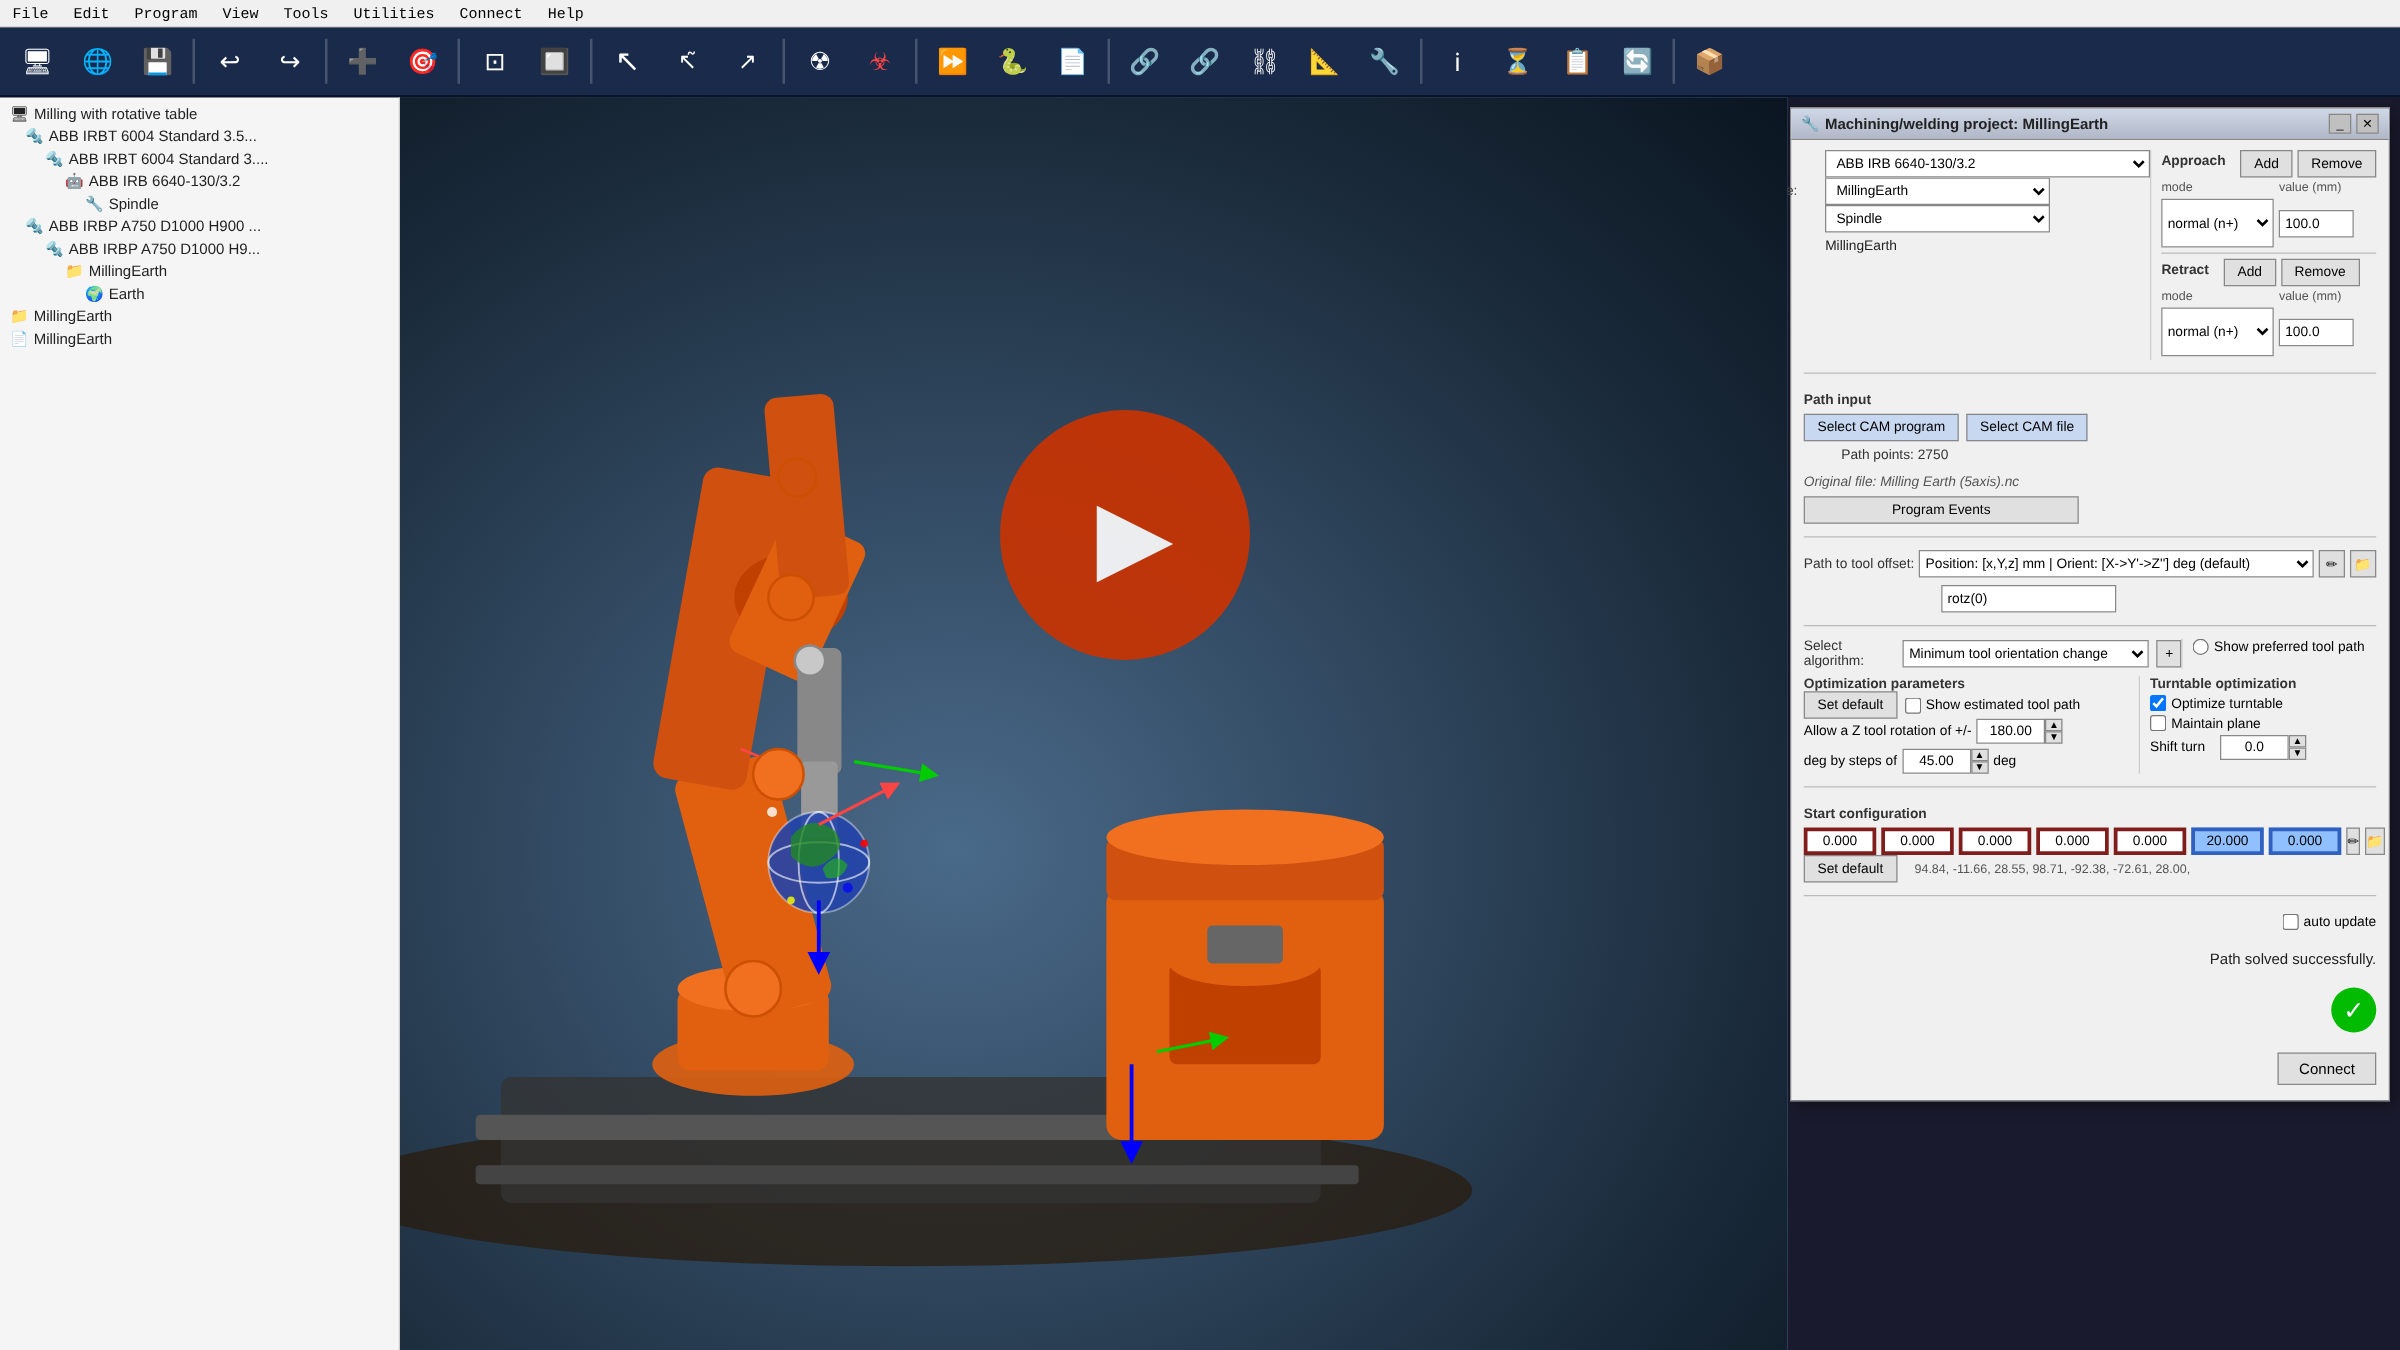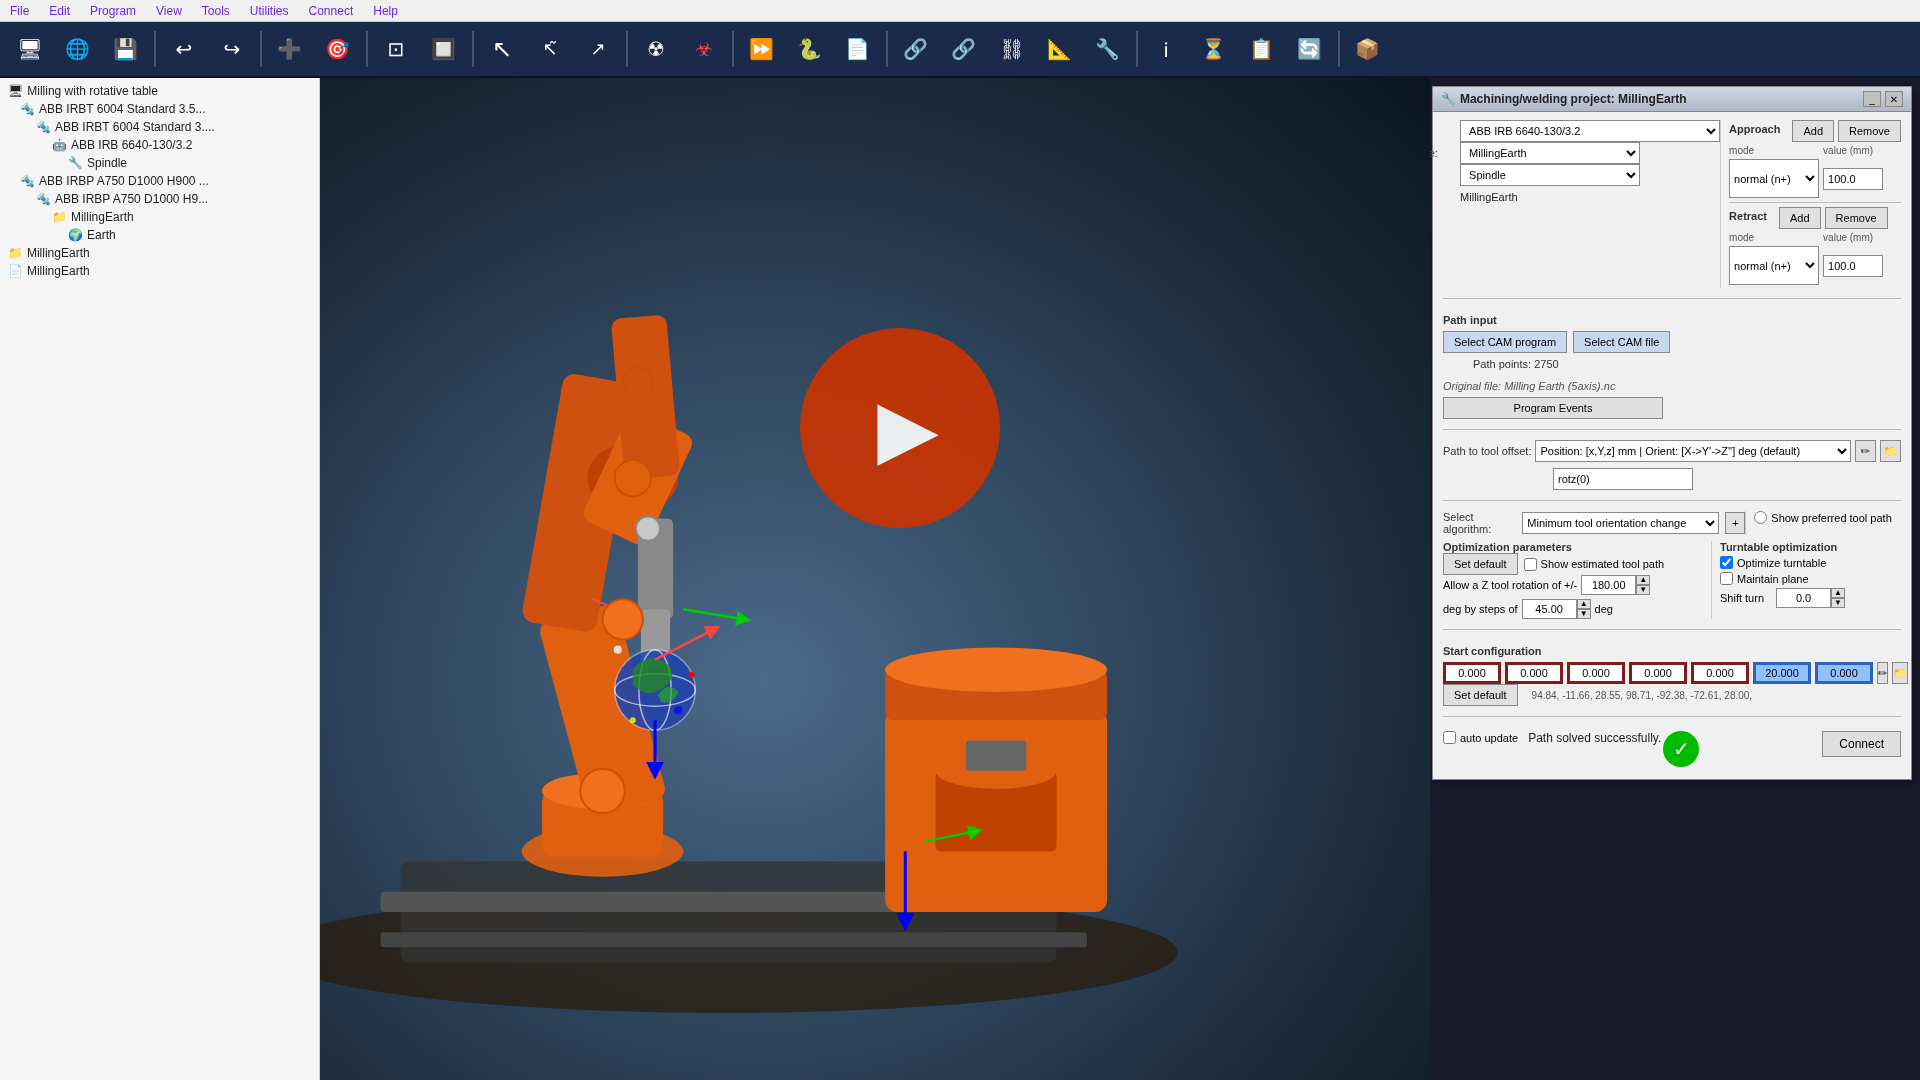--- a/index.html
+++ b/index.html
@@ -4,21 +4,21 @@
   <style>
     * { box-sizing: border-box; margin: 0; padding: 0; }
     body { width: 1920px; height: 1080px; overflow: hidden; background: #1a1a2e; font-family: 'Segoe UI', Arial, sans-serif; font-size: 12px; }
 
     
     #menubar {
       width: 1920px; height: 22px; background: #f0f0f0; display: flex; align-items: center;
       border-bottom: 1px solid #ccc;
     }
     .menu-item {
-      padding: 2px 10px; cursor: pointer; font-size: 12px; color: #6d28d9;
+      padding: 2px 10px; cursor: pointer; font-size: 12px; color: #000000; font-family: Liberation Mono, monospace;
     }
 
     
     #toolbar {
       width: 1920px; height: 56px; background: #1a2a4a; display: flex; align-items: center;
       padding: 4px 8px; gap: 4px; border-bottom: 2px solid #0a1428;
     }
     .tb-btn {
       width: 44px; height: 44px; background: transparent; border: 1px solid transparent;
       border-radius: 4px; cursor: pointer; display: flex; align-items: center; justify-content: center;
@@ -137,21 +137,21 @@
     .spinbox-arrows { display: flex; flex-direction: column; }
     .spinbox-arrow { width: 14px; height: 10px; background: #e0e0e0; border: 1px solid #888; cursor: pointer; font-size: 8px; display: flex; align-items: center; justify-content: center; line-height: 1; }
 
     .checkbox-row { display: flex; align-items: center; gap: 4px; font-size: 11px; }
 
     .start-config-row { display: flex; gap: 4px; align-items: center; }
     .config-input { width: 58px; height: 22px; border: 3px solid #7f1d1d; font-size: 11px; padding: 1px 3px; text-align: center; }
     .config-input.highlighted { background: #90c0ff; border-color: #3060c0; }
     .config-input.highlighted2 { background: #90c0ff; border-color: #3060c0; }
 
-    .status-row { display: flex; align-items: flex-start; gap: 2px; padding: 4px 0; }
+    .status-row { display: flex; align-items: flex-end; gap: 16px; padding: 4px 0; flex-direction: column; }
     .status-icon { width: 36px; height: 36px; background: #00bb00; border-radius: 50%; display: flex; align-items: center; justify-content: center; color: white; font-size: 20px; }
 
     .update-btn {
       height: 26px; padding: 0 16px; background: #e0e0e0; border: 1px solid #888;
       cursor: pointer; font-size: 12px; margin-left: auto;
     }
 
     .path-to-tool-row { display: flex; align-items: center; gap: 4px; }
     .path-select-lg { height: 22px; border: 1px solid #888; background: white; font-size: 11px; width: 330px; cursor: pointer; }
 

